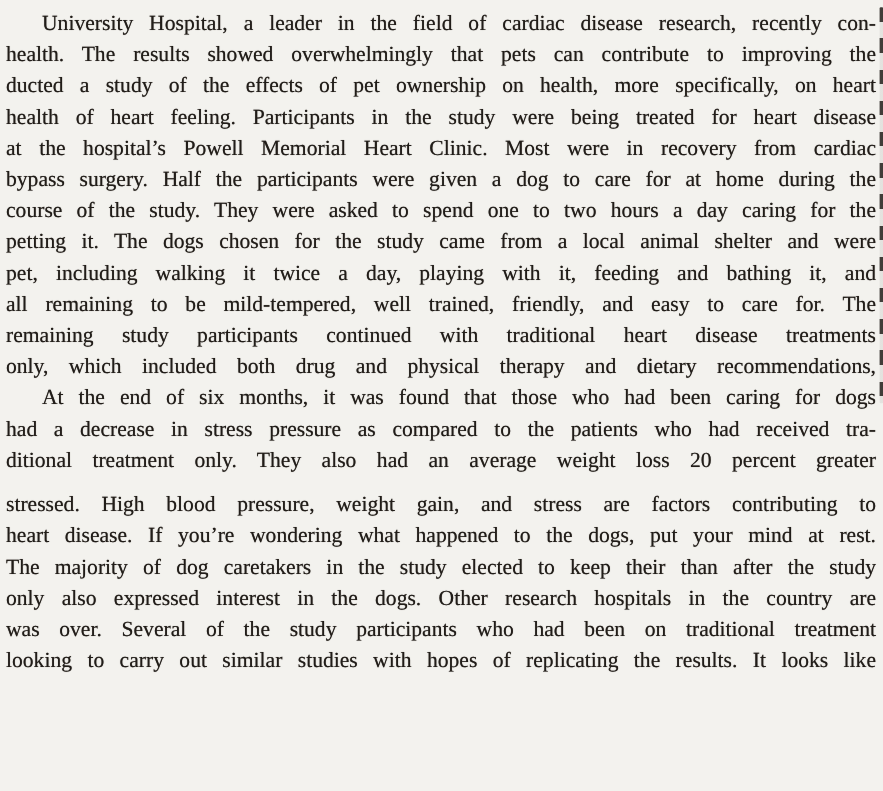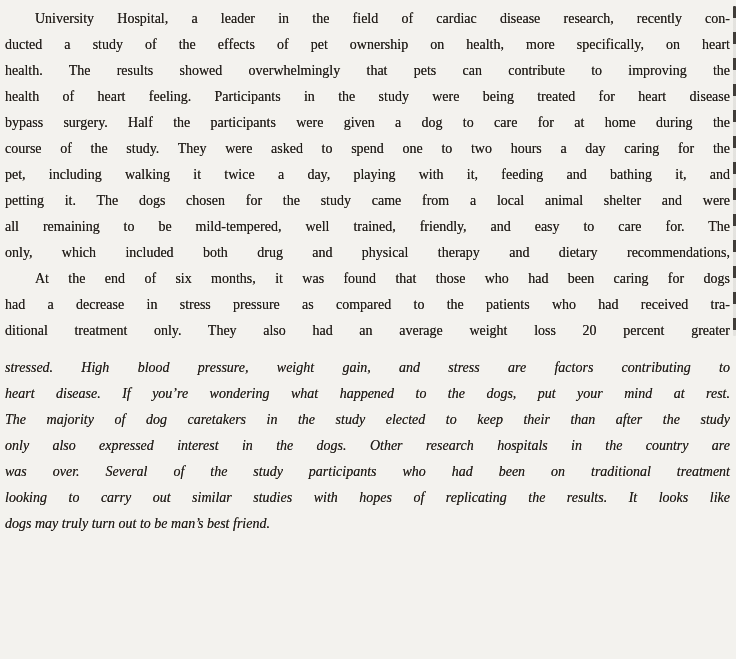--- a/index.html
+++ b/index.html
@@ -14,27 +14,27 @@
     width: 736px;
     height: 659px;
     background: #f3f2ee;
     box-sizing: border-box;
   }
   .text-column {
     position: absolute;
     top: 6px;
     left: 5px;
     right: 6px;
-    font-size: 14px;
+    font-size: 18px;
     line-height: 26px;
     color: #211d19;
     text-shadow: 0 0 0.6px rgba(35, 28, 22, 0.75);
   }
   .para { margin: 0; }
-  .para.gap-before { margin-top: 11px; font-style: italic; }
+  .para.gap-before { margin-top: 11px; }
   .line {
     text-align: justify;
     text-align-last: justify;
   }
   .line.indent { text-indent: 30px; }
   .line.no-stretch { text-align-last: left; }
   
   .scan-edge {
     position: absolute;
     top: 6px;
@@ -51,39 +51,40 @@
     border-radius: 1px;
   }
 </style>
 </head>
 <body>
 
 <div class="page">
   <div class="text-column">
       <div class="para">
         <div class="line indent">University Hospital, a leader in the field of cardiac disease research, recently con-</div>
+        <div class="line">health. The results showed overwhelmingly that pets can contribute to improving the</div>
         <div class="line">ducted a study of the effects of pet ownership on health, more specifically, on heart</div>
-        <div class="line">health. The results showed overwhelmingly that pets can contribute to improving the</div>
         <div class="line">health of heart feeling. Participants in the study were being treated for heart disease</div>
+        <div class="line">at the hospital’s Powell Memorial Heart Clinic. Most were in recovery from cardiac</div>
         <div class="line">bypass surgery. Half the participants were given a dog to care for at home during the</div>
         <div class="line">course of the study. They were asked to spend one to two hours a day caring for the</div>
+        <div class="line">petting it. The dogs chosen for the study came from a local animal shelter and were</div>
         <div class="line">pet, including walking it twice a day, playing with it, feeding and bathing it, and</div>
-        <div class="line">petting it. The dogs chosen for the study came from a local animal shelter and were</div>
         <div class="line">all remaining to be mild-tempered, well trained, friendly, and easy to care for. The</div>
+        <div class="line">remaining study participants continued with traditional heart disease treatments</div>
         <div class="line">only, which included both drug and physical therapy and dietary recommendations,</div>
       </div>
       <div class="para">
         <div class="line indent">At the end of six months, it was found that those who had been caring for dogs</div>
         <div class="line">had a decrease in stress pressure as compared to the patients who had received tra-</div>
         <div class="line">ditional treatment only. They also had an average weight loss 20 percent greater</div>
       </div>
       <div class="para gap-before">
         <div class="line">stressed. High blood pressure, weight gain, and stress are factors contributing to</div>
         <div class="line">heart disease. If you’re wondering what happened to the dogs, put your mind at rest.</div>
         <div class="line">The majority of dog caretakers in the study elected to keep their than after the study</div>
         <div class="line">only also expressed interest in the dogs. Other research hospitals in the country are</div>
         <div class="line">was over. Several of the study participants who had been on traditional treatment</div>
         <div class="line">looking to carry out similar studies with hopes of replicating the results. It looks like</div>
-        <div class="line no-stretch">dogs may truly turn out to be man’s best friend.</div>
       </div>
     </div>
   <div class="scan-edge"></div>
 </div>
 
 </body></html>

